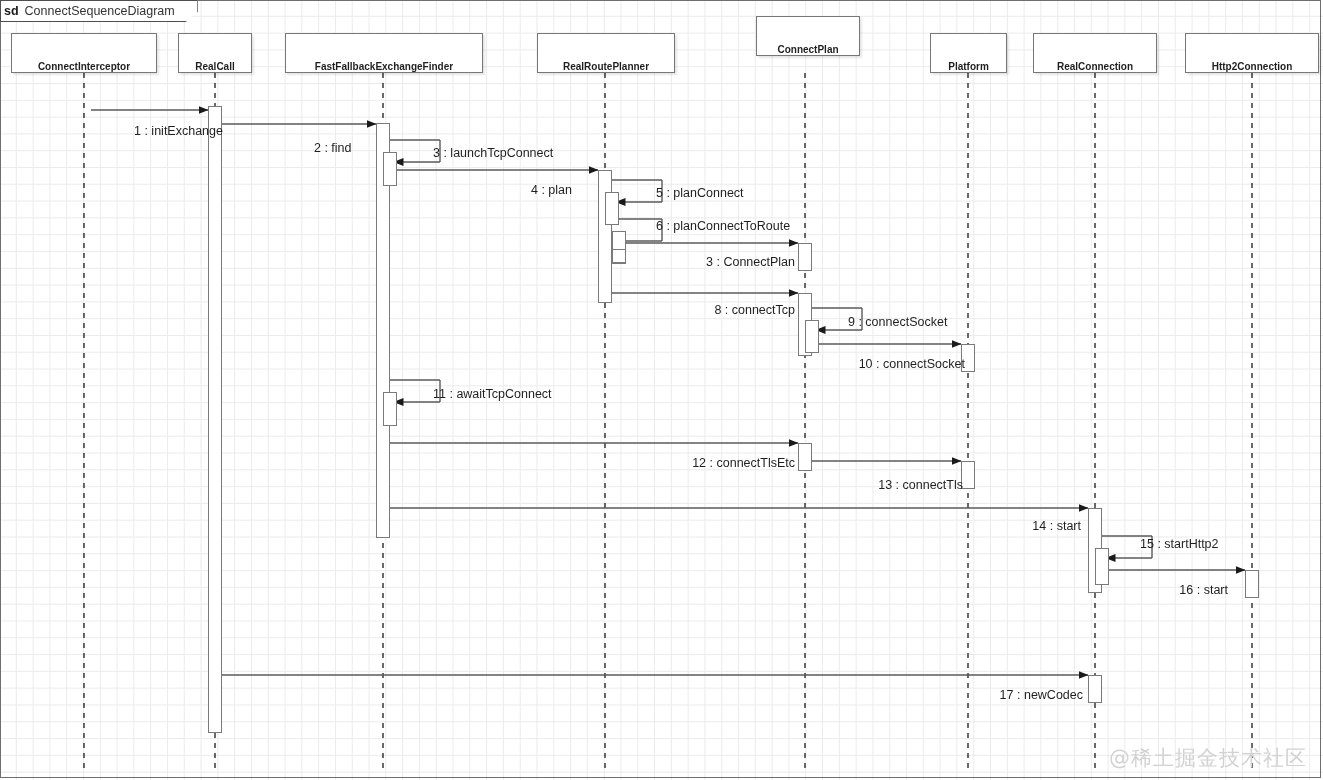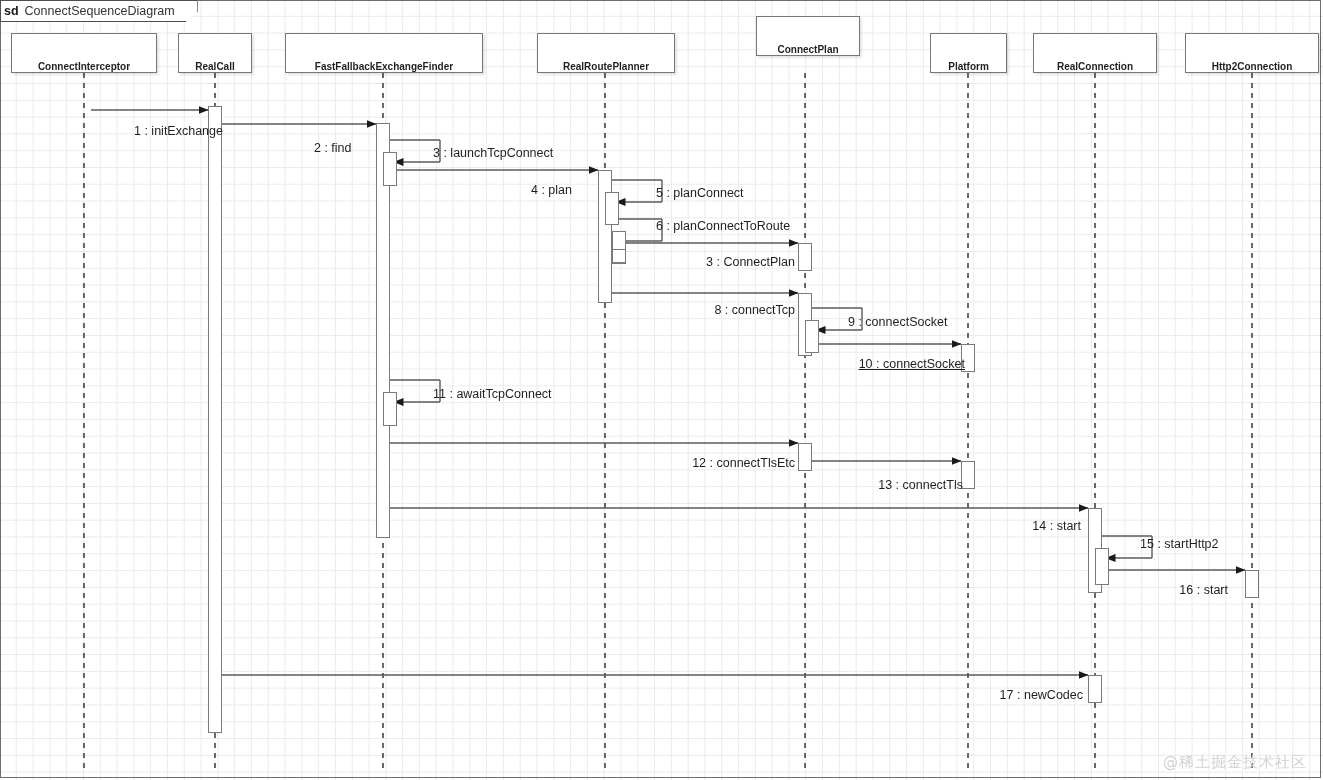--- a/index.html
+++ b/index.html
@@ -88,21 +88,21 @@
     color: #1f1f1f;
     white-space: nowrap;
     line-height: 1;
   }
   .msg-label.endright { transform: translateX(-100%); }
   
   .watermark {
     position: absolute;
     right: 16px;
     bottom: 8px;
-    font-size: 15px;
+    font-size: 21px;
     color: #d2d2d2;
     letter-spacing: 1px;
     white-space: nowrap;
     font-family: "DejaVu Sans", sans-serif;
   }
 </style>
 </head>
 <body>
 
 <div id="canvas">
@@ -216,21 +216,21 @@
   <div id="message-labels">
       <div class="msg-label" style="left: 100px; top: 125px; margin-left: 34px;">1 : initExchange</div>
       <div class="msg-label" style="left: 314px; top: 142px; text-align: right;">2 : find</div>
       <div class="msg-label" style="left: 433px; top: 147px;">3 : launchTcpConnect</div>
       <div class="msg-label" style="left: 531px; top: 184px;">4 : plan</div>
       <div class="msg-label" style="left: 656px; top: 187px;">5 : planConnect</div>
       <div class="msg-label" style="left: 656px; top: 220px;">6 : planConnectToRoute</div>
       <div class="msg-label endright" style="left: 795px; top: 256px;">3 : ConnectPlan</div>
       <div class="msg-label endright" style="left: 795px; top: 304px;">8 : connectTcp</div>
       <div class="msg-label" style="left: 848px; top: 316px;">9 : connectSocket</div>
-      <div class="msg-label endright" style="left: 965px; top: 358px; text-decoration: underline;">10 : connectSocket</div>
+      <div class="msg-label endright" style="left: 965px; top: 358px;">10 : connectSocket</div>
       <div class="msg-label" style="left: 433px; top: 388px;">11 : awaitTcpConnect</div>
       <div class="msg-label endright" style="left: 795px; top: 457px;">12 : connectTlsEtc</div>
       <div class="msg-label endright" style="left: 963px; top: 479px;">13 : connectTls</div>
       <div class="msg-label endright" style="left: 1081px; top: 520px;">14 : start</div>
       <div class="msg-label" style="left: 1140px; top: 538px;">15 : startHttp2</div>
       <div class="msg-label endright" style="left: 1228px; top: 584px;">16 : start</div>
       <div class="msg-label endright" style="left: 1083px; top: 689px;">17 : newCodec</div>
     </div>
 
   <div class="watermark">@稀土掘金技术社区</div>

